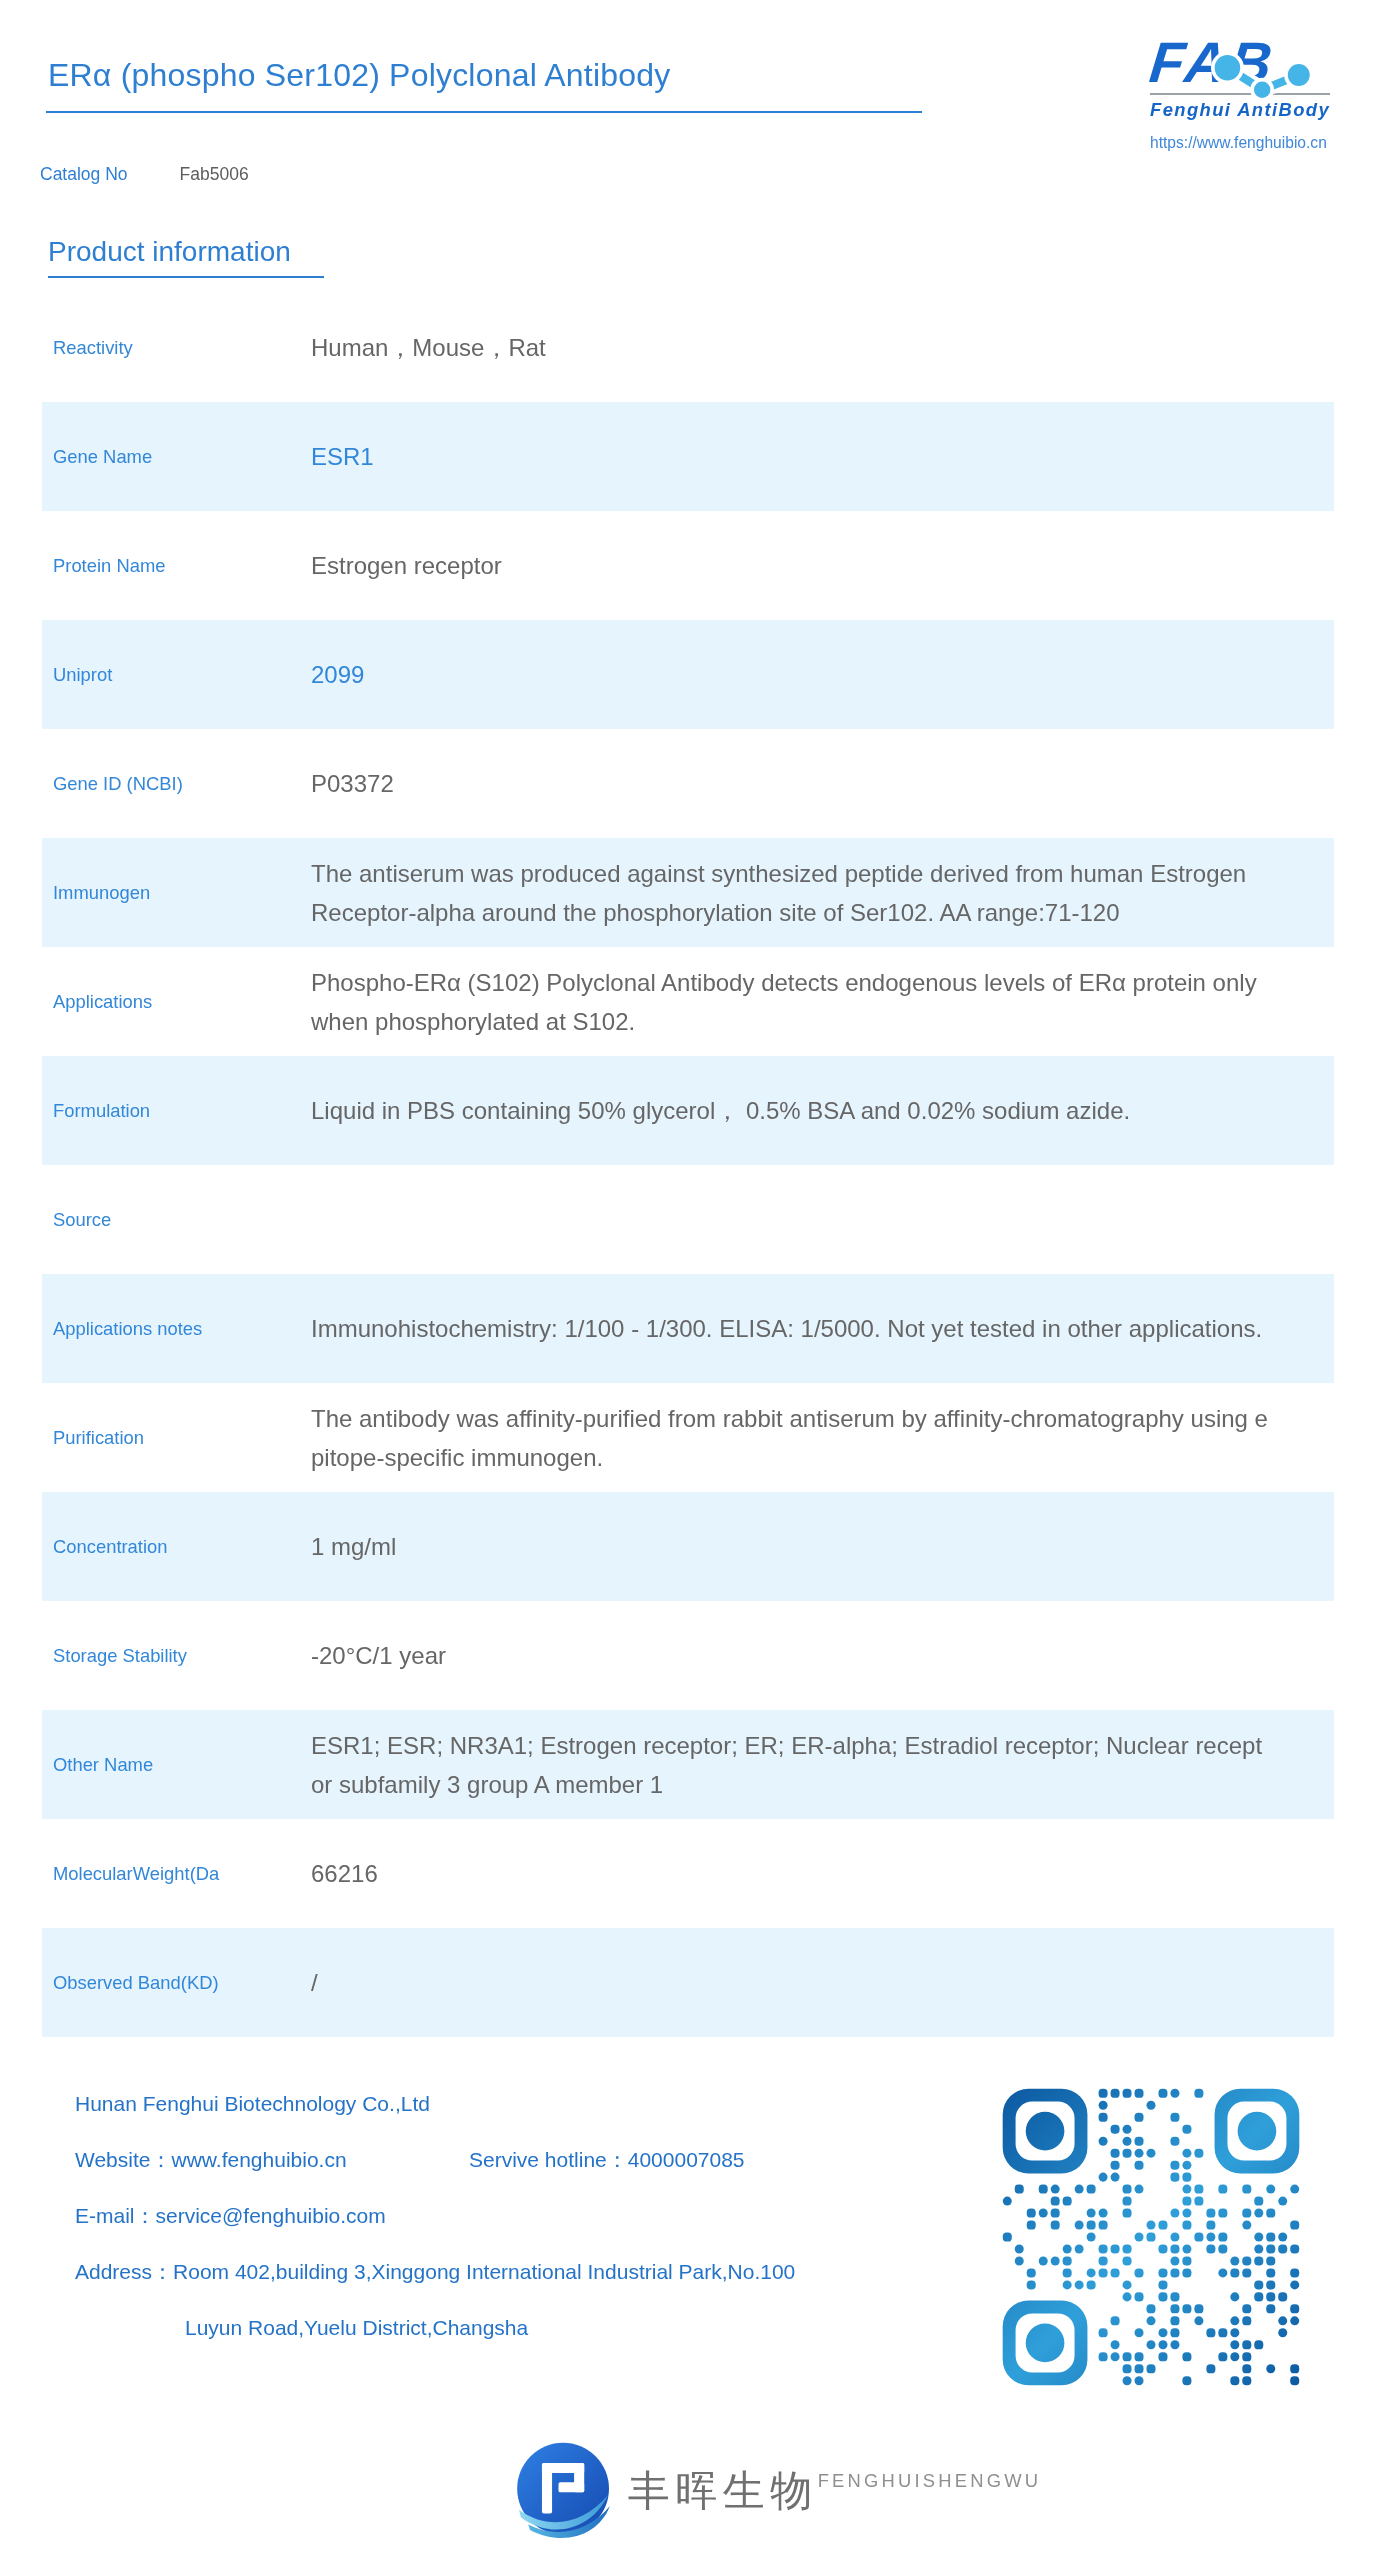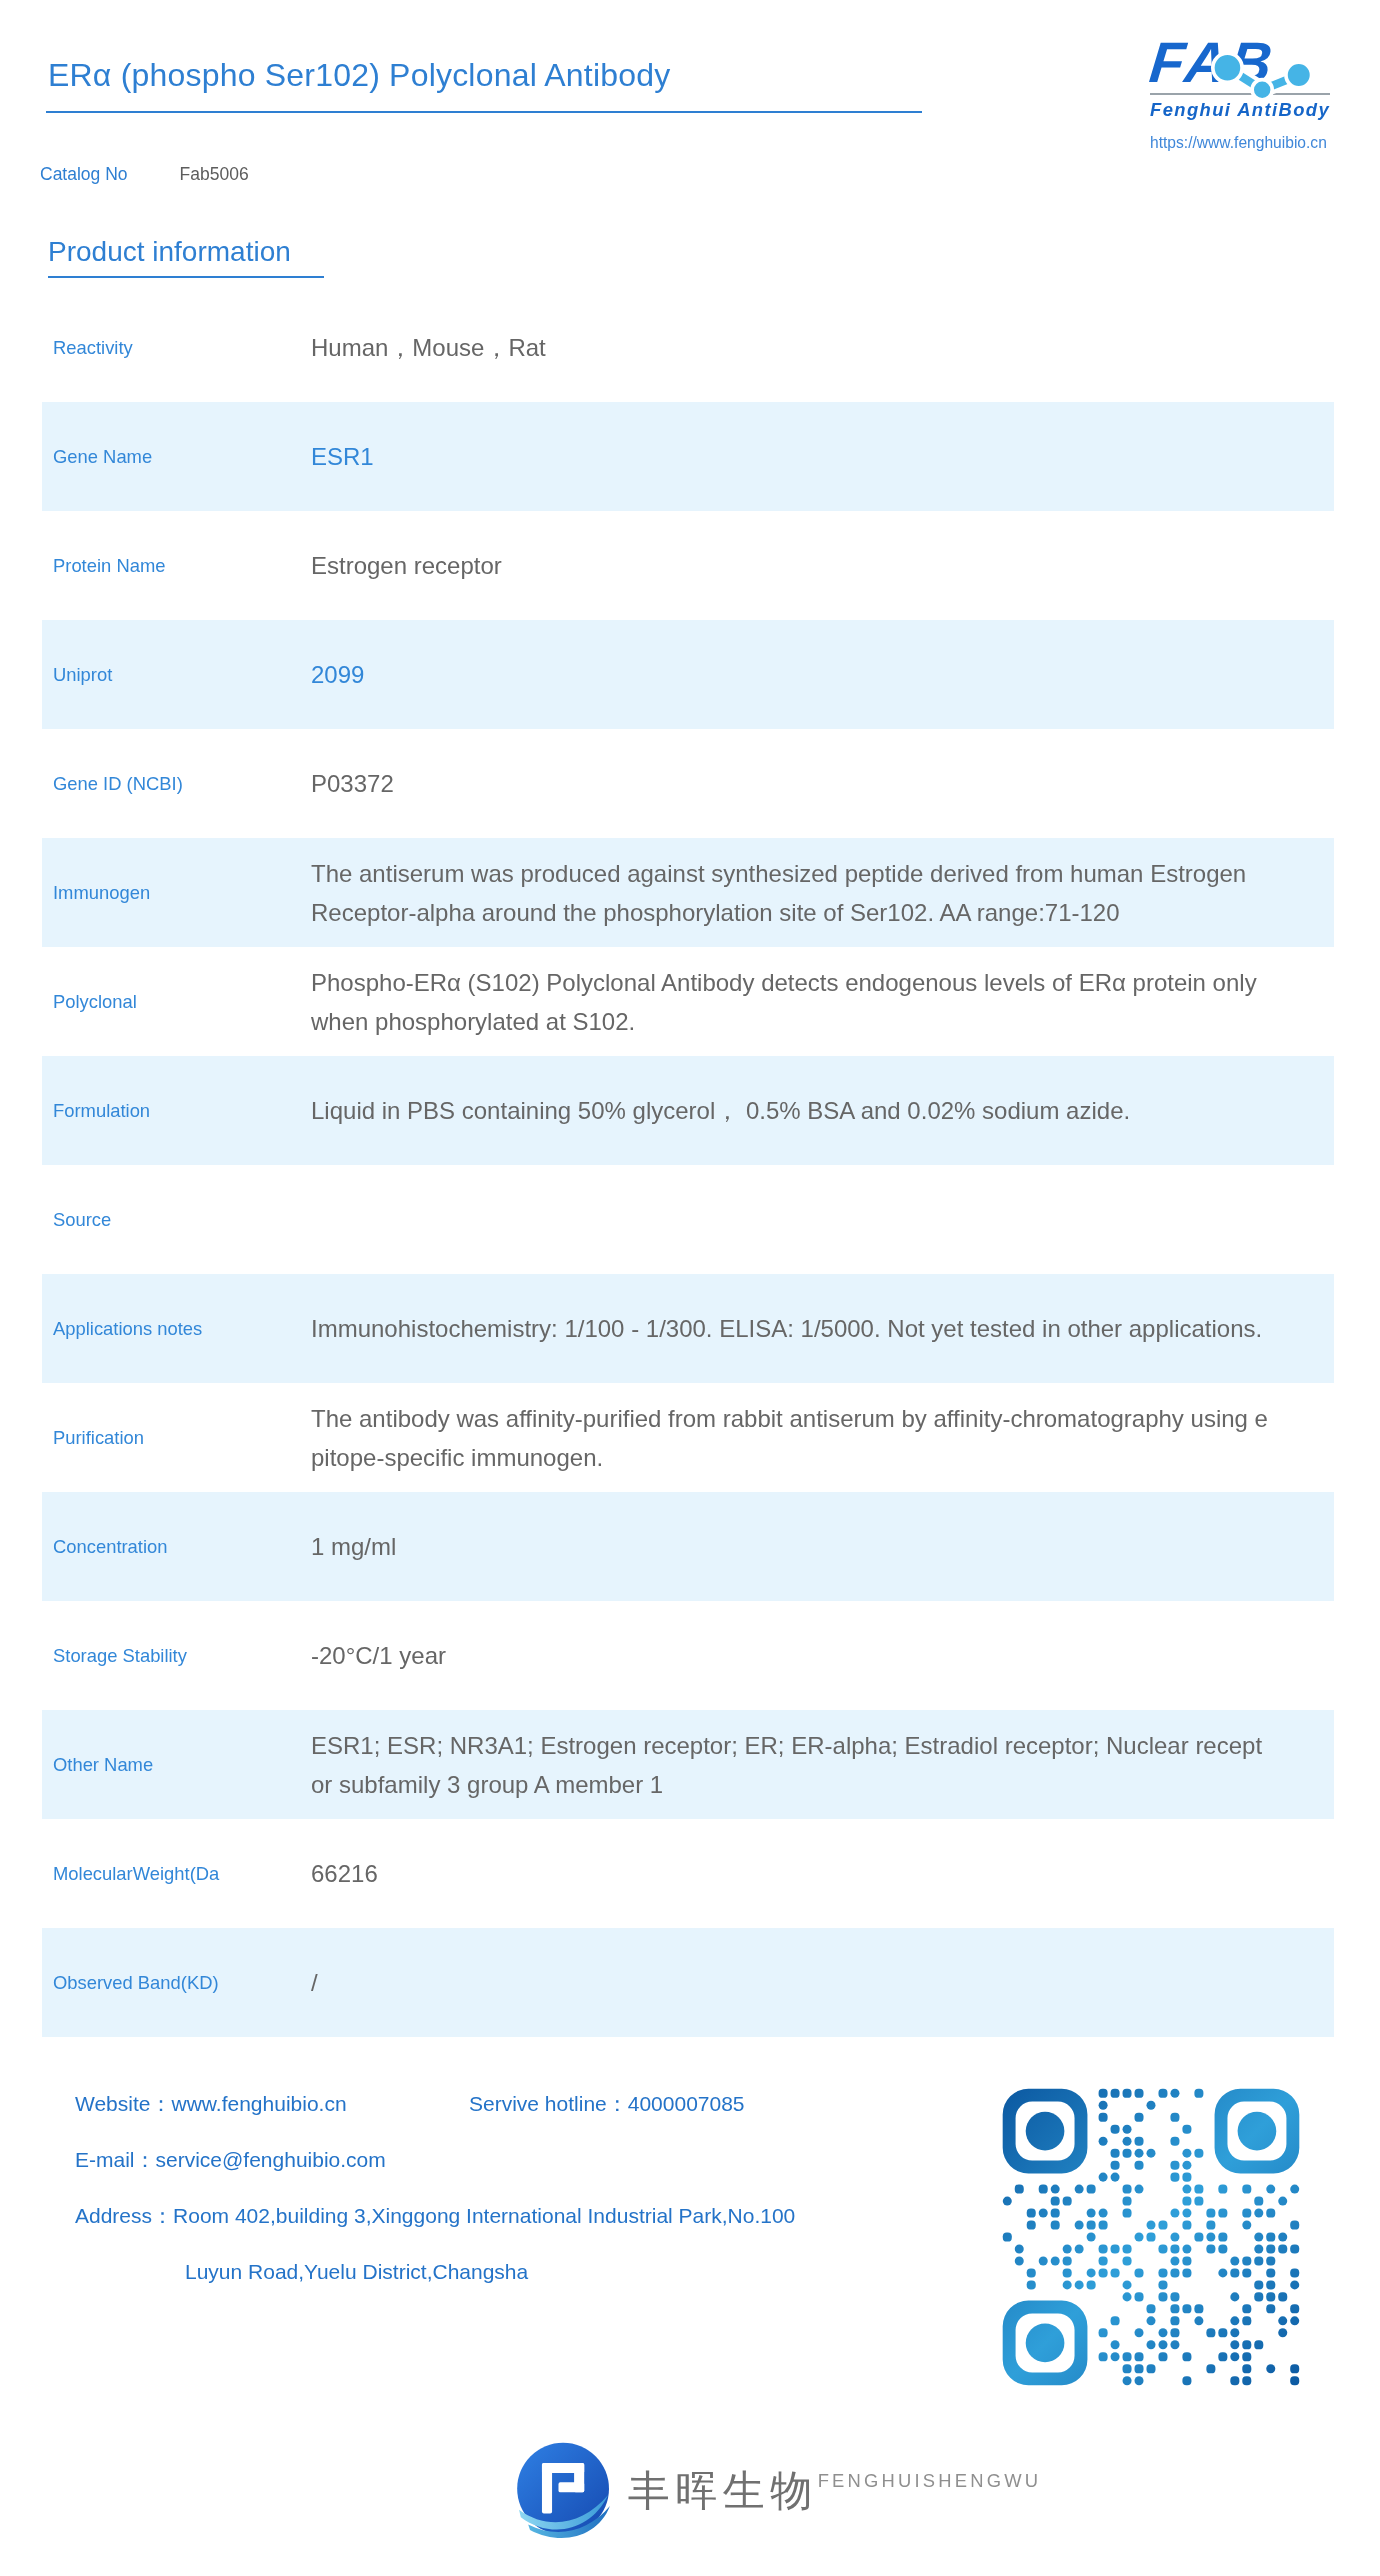--- a/index.html
+++ b/index.html
@@ -102,21 +102,21 @@
       </div>
       <div class="row">
         <div class="row-label">Gene ID (NCBI)</div>
         <div class="row-value">P03372</div>
       </div>
       <div class="row alt">
         <div class="row-label">Immunogen</div>
         <div class="row-value">The antiserum was produced against synthesized peptide derived from human Estrogen Receptor-alpha around the phosphorylation site of Ser102. AA range:71-120</div>
       </div>
       <div class="row">
-        <div class="row-label">Polyclonal</div>
+        <div class="row-label">Applications</div>
         <div class="row-value">Phospho-ERα (S102) Polyclonal Antibody detects endogenous levels of ERα protein only when phosphorylated at S102.</div>
       </div>
       <div class="row alt">
         <div class="row-label">Formulation</div>
         <div class="row-value">Liquid in PBS containing 50% glycerol， 0.5% BSA and 0.02% sodium azide.</div>
       </div>
       <div class="row">
         <div class="row-label">Source</div>
       </div>
       <div class="row alt">
@@ -143,20 +143,23 @@
         <div class="row-label">MolecularWeight(Da</div>
         <div class="row-value">66216</div>
       </div>
       <div class="row alt">
         <div class="row-label">Observed Band(KD)</div>
         <div class="row-value">/</div>
       </div>
     </div>
 
   <div class="footer">
+    <div class="f-line">
+      <span>Hunan Fenghui Biotechnology Co.,Ltd</span>
+    </div>
     <div class="f-line">
       <span>Website：</span>
         <span>www.fenghuibio.cn</span>
       <span class="hotline">
         <span>Servive hotline：</span><span>4000007085</span>
       </span>
     </div>
     <div class="f-line">
       <span>E-mail：</span>
         <span>service@fenghuibio.com</span>

